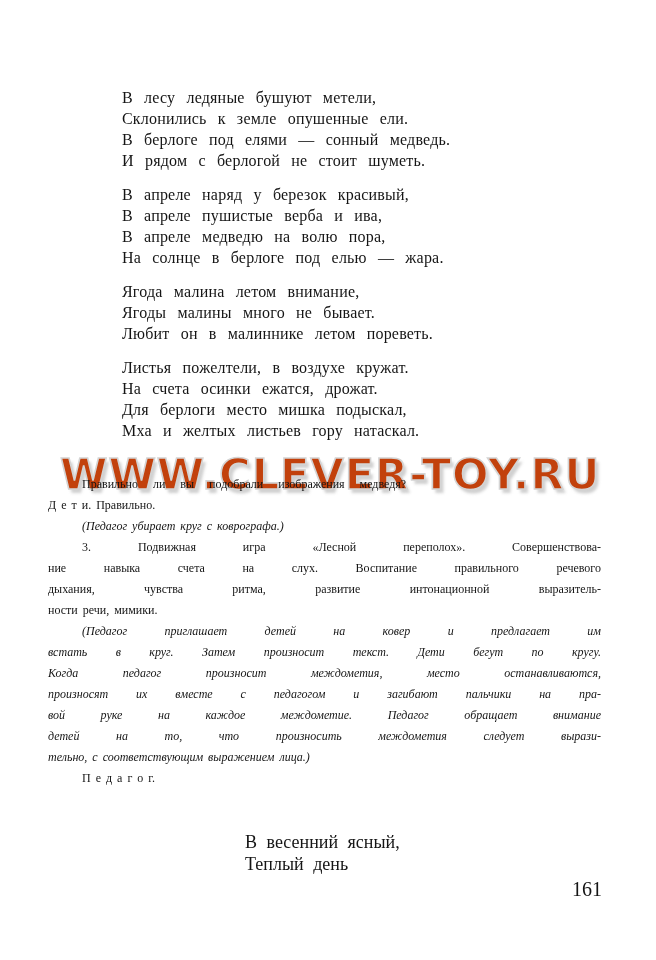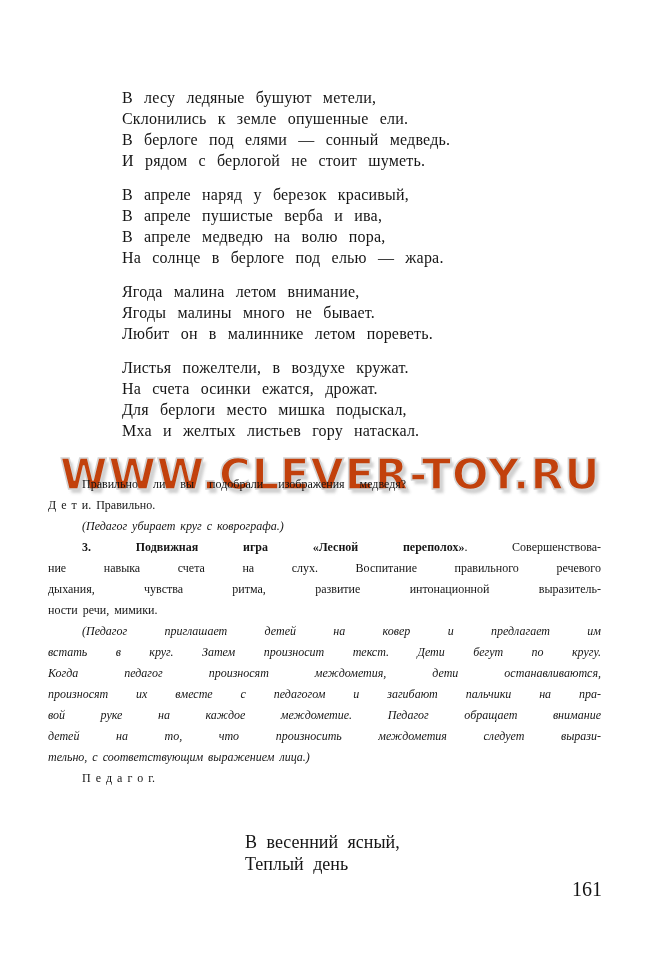--- a/index.html
+++ b/index.html
@@ -38,21 +38,21 @@
   .prose {
     left: 48px; top: 474px; width: 553px;
     font-size: 12px; line-height: 21px;
     word-spacing: 2px;
   }
   .jline { text-align: justify; text-align-last: justify; }
   .lline { text-align: left; text-align-last: left; }
   .indent { text-indent: 34px; }
   .wide { word-spacing: 12px; }
   .it { font-style: italic; }
-  .b { font-weight: bold; margin-top: 18px; }
+  .b { font-weight: normal; margin-top: 18px; }
   .poem-bottom {
     left: 245px; top: 818px;
     font-size: 18px; line-height: 22px;
     word-spacing: 5px;
     margin-top: 13px;
   }
   .page-number {
     right: 54px; top: 878px;
     font-size: 20px;
   }
@@ -95,21 +95,21 @@
     <div class="lline">Д е т и. Правильно.</div>
     <div class="lline indent it">(Педагог убирает круг с коврографа.)</div>
 
     <div class="jline indent"><span class="b">3. Подвижная игра «Лесной переполох»</span><span>. Совершенствова-</span></div>
     <div class="jline">ние навыка счета на слух. Воспитание правильного речевого</div>
     <div class="jline">дыхания, чувства ритма, развитие интонационной выразитель-</div>
     <div class="lline">ности речи, мимики.</div>
 
     <div class="jline indent it">(Педагог приглашает детей на ковер и предлагает им</div>
     <div class="jline it">встать в круг. Затем произносит текст. Дети бегут по кругу.</div>
-    <div class="jline it">Когда педагог произносят междометия, дети останавливаются,</div>
+    <div class="jline it">Когда педагог произносит междометия, место останавливаются,</div>
     <div class="jline it">произносят их вместе с педагогом и загибают пальчики на пра-</div>
     <div class="jline it">вой руке на каждое междометие. Педагог обращает внимание</div>
     <div class="jline it">детей на то, что произносить междометия следует вырази-</div>
     <div class="lline it">тельно, с соответствующим выражением лица.)</div>
 
     <div class="lline indent">П е д а г о г.</div>
   </div>
 
   <div class="layer poem-bottom">
     <div>В весенний ясный,</div>

